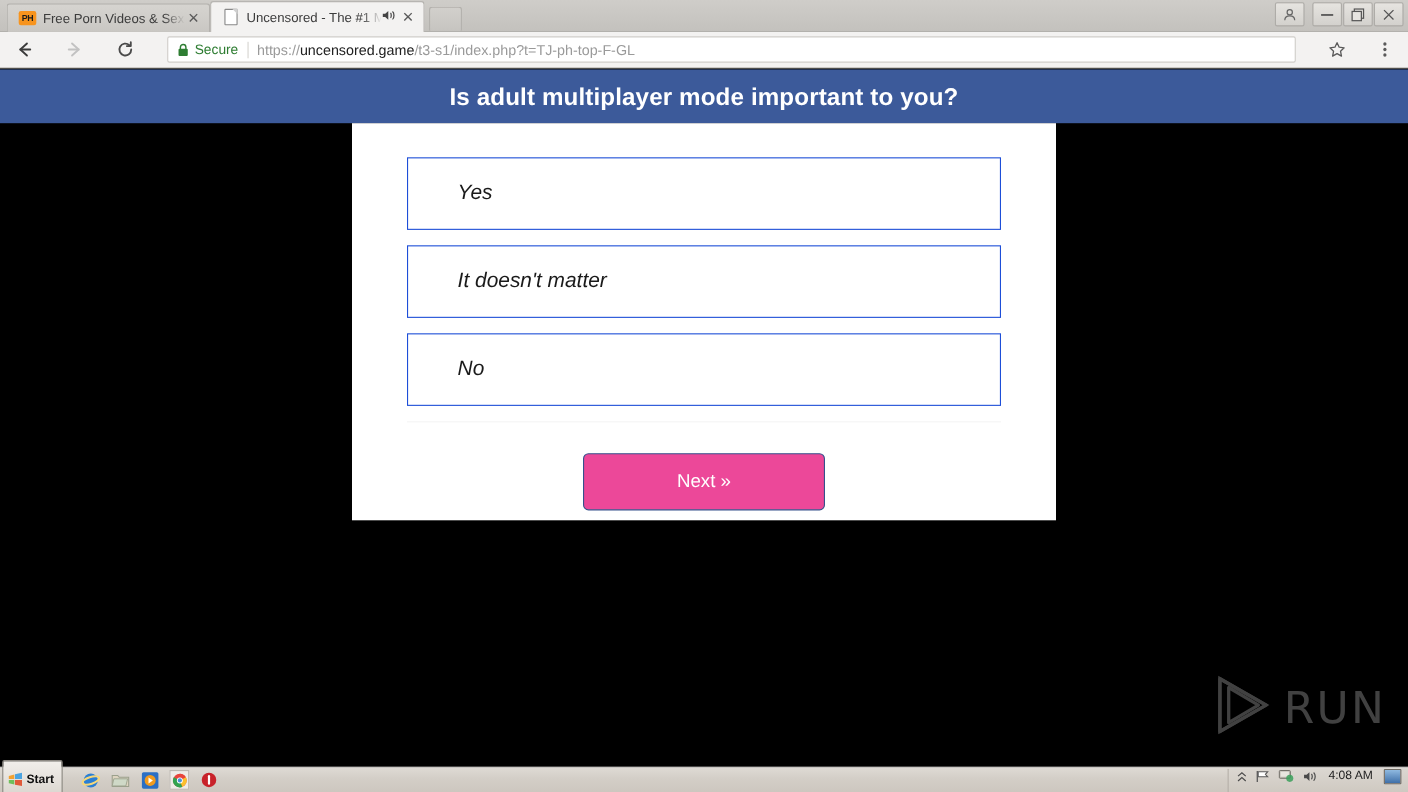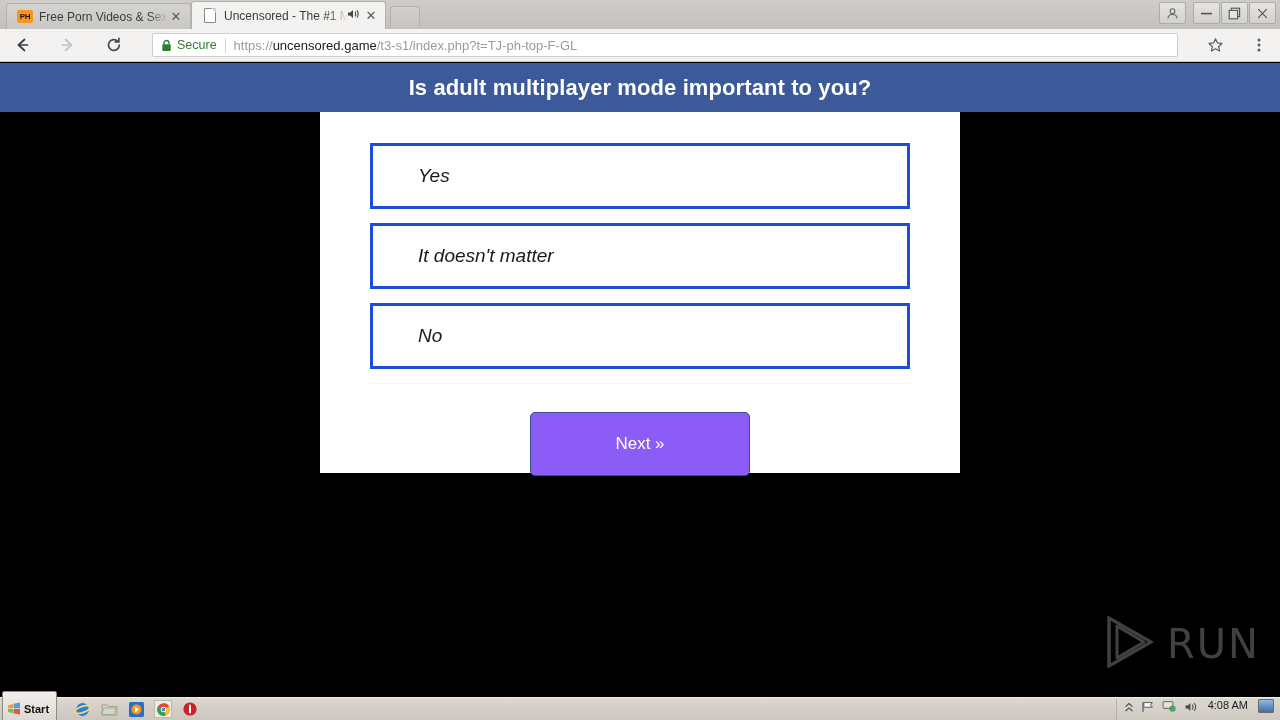--- a/index.html
+++ b/index.html
@@ -176,21 +176,21 @@
     left: 320px; top: 49px;
     width: 640px;
     height: 361px;
     background: #fff;
   }
   .options {
     padding: 31px 50px 0 50px;
   }
   .option {
     height: 66px;
-    border: 3px solid #1d4ed8;
+    border: 1px solid #1d4ed8;
     background: #fff;
     display: flex;
     align-items: center;
     padding-left: 45px;
     margin-bottom: 14px;
   }
   .option-label {
     font-style: italic;
     font-size: 19px;
     color: #1a1a1a;
@@ -200,22 +200,22 @@
     height: 1px;
     background: #f4f4f4;
   }
   .next-wrap {
     display: flex;
     justify-content: center;
     margin-top: 28px;
   }
   .next-btn {
     width: 220px;
-    height: 64px;
-    background: #8b5cf6;
+    height: 52px;
+    background: #ec4899;
     border: 1px solid #36518c;
     border-radius: 5px;
     color: #fff;
     font-size: 17px;
     display: flex;
     align-items: center;
     justify-content: center;
   }
 
   .watermark {

